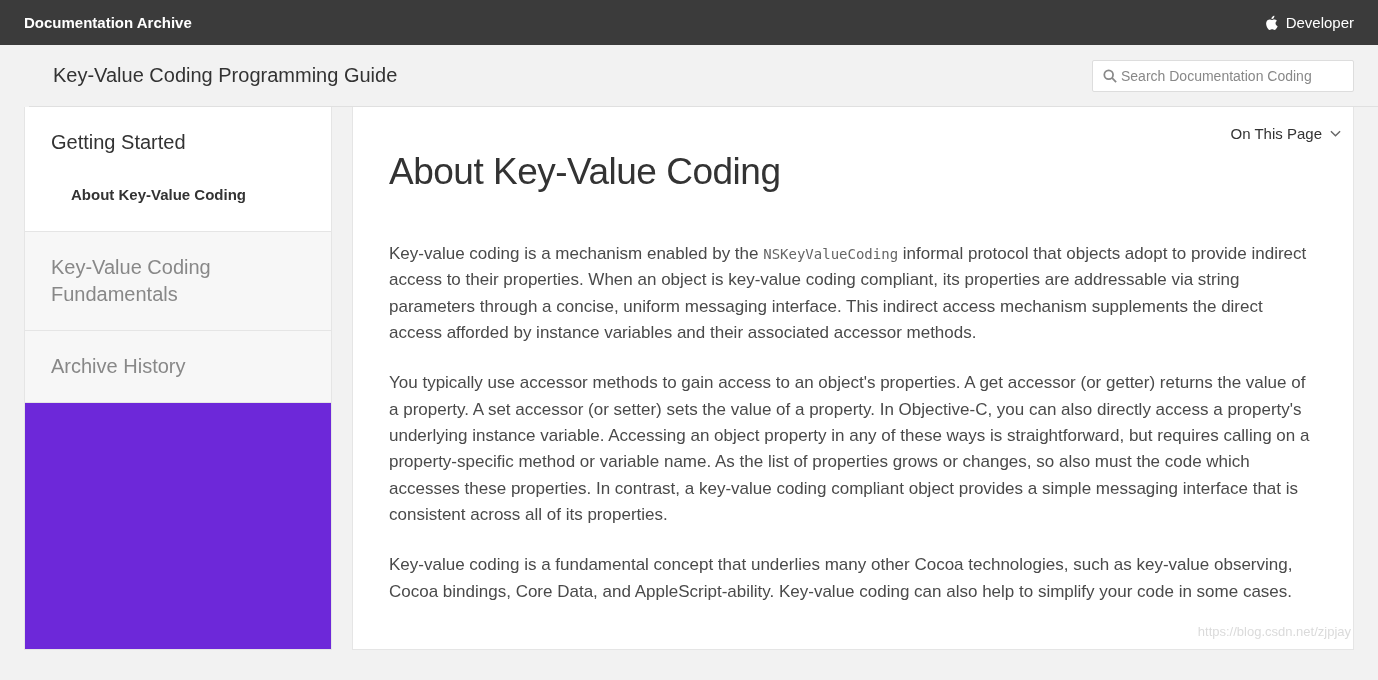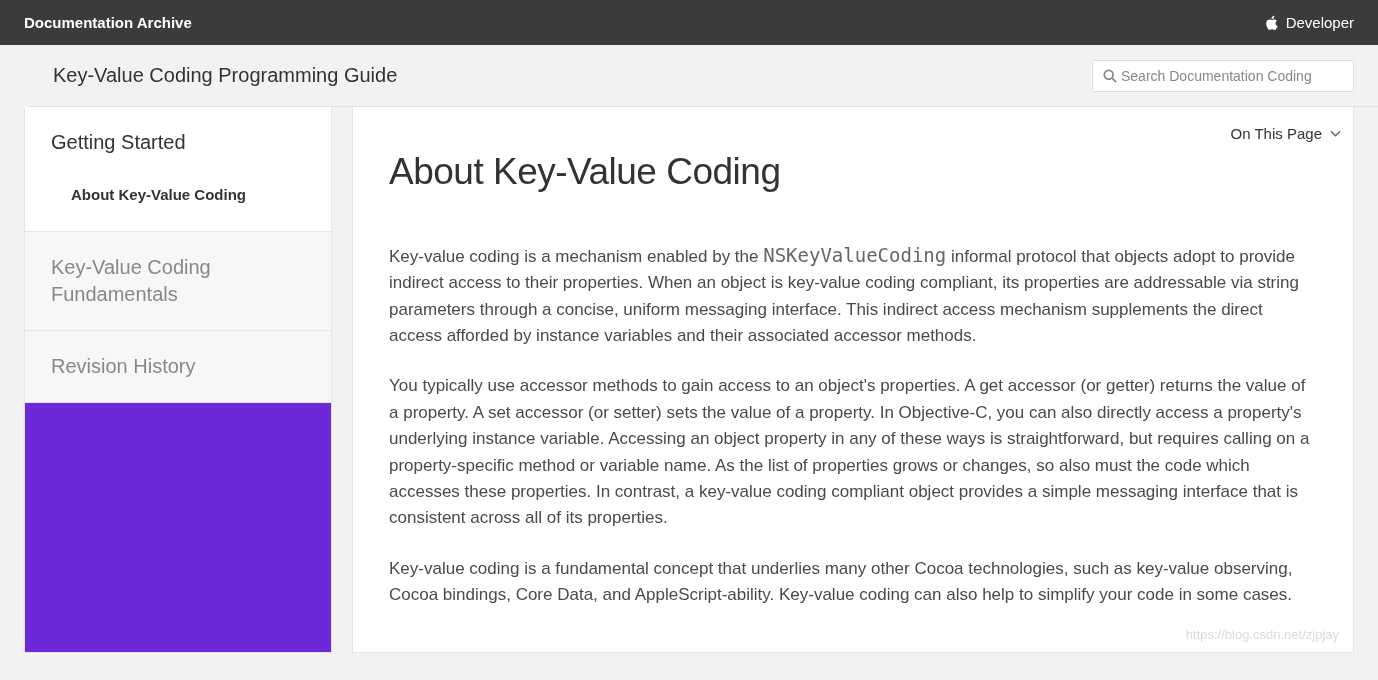--- a/index.html
+++ b/index.html
@@ -147,27 +147,27 @@
       letter-spacing: -0.5px;
     }
     .body-text {
       font-size: 17px;
       line-height: 1.55;
       color: #4a4a4a;
       margin-bottom: 24px;
     }
     .code-inline {
       font-family: "Menlo", "Consolas", monospace;
-      font-size: 19px;
+      font-size: 14px;
       color: #666;
     }
     .watermark {
       position: absolute;
       bottom: 10px;
-      right: 14px;
+      right: 2px;
       font-size: 13px;
       color: rgba(150,150,150,0.35);
     }
   </style>
 </head>
 <body>
 
 <div class="top-bar">
   <div class="top-bar-left">Documentation Archive</div>
   <div class="top-bar-right">
@@ -192,21 +192,21 @@
 <div class="content-area">
   <div class="sidebar">
     <div class="side-section active">
       <div class="side-section-header">Getting Started</div>
       <div class="side-sub-item">About Key-Value Coding</div>
     </div>
     <div class="side-section inactive">
       <div class="side-section-header">Key-Value Coding Fundamentals</div>
     </div>
     <div class="side-section inactive">
-      <div class="side-section-header">Revision History</div>
+      <div class="side-section-header">Archive History</div>
     </div>
   </div>
 
   <div class="main-content">
     <div class="on-this-page">
       <span>On This Page</span>
       <svg class="chevron-down" viewBox="0 0 12 7">
         <polyline points="1,1 6,6 11,1"></polyline>
       </svg>
     </div>

